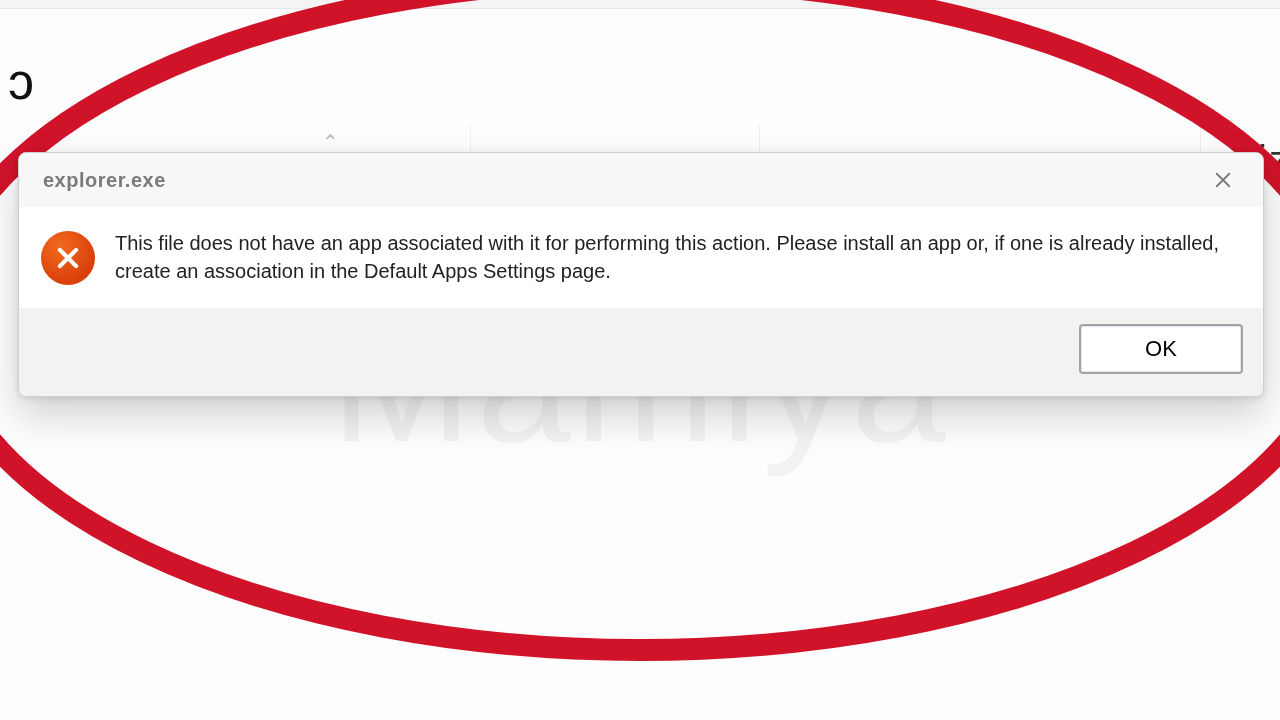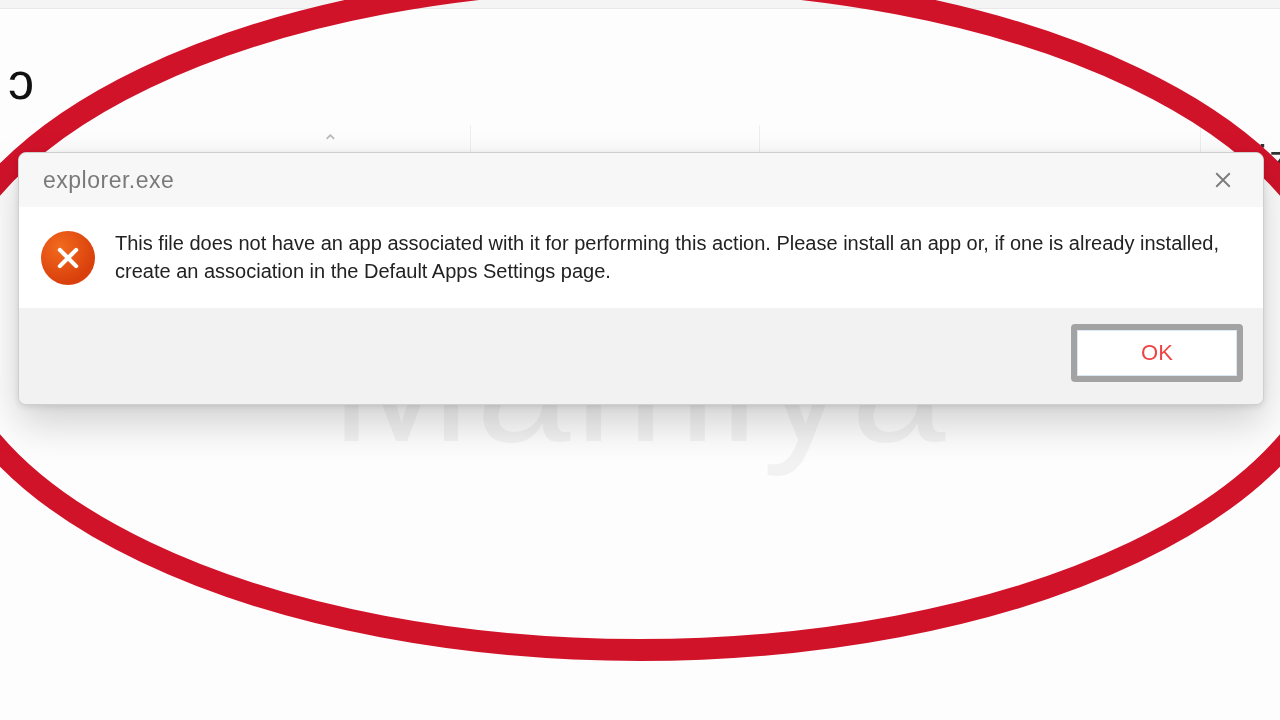--- a/index.html
+++ b/index.html
@@ -16,29 +16,29 @@
   .watermark{position:absolute;left:50%;top:284px;transform:translateX(-50%);font-size:170px;font-weight:400;color:rgba(0,0,0,.045);letter-spacing:4px;pointer-events:none;user-select:none}
   
   .ellipse{position:absolute;left:-80px;top:-40px;width:1440px;height:710px;pointer-events:none}
   .ellipse ellipse{fill:none;stroke:#d1132a;stroke-width:22}
   
   .tab-close{position:absolute;left:19px;top:172px;width:30px;height:30px;border-radius:50%;background:#e35a0f;display:flex;align-items:center;justify-content:center;color:#fff;font-weight:700;z-index:4}
   .tab-close svg{width:14px;height:14px}
   
   .dialog{position:absolute;left:18px;top:152px;width:1244px;border:1px solid #cfcfcf;border-radius:8px;box-shadow:0 18px 40px rgba(0,0,0,.18),0 2px 6px rgba(0,0,0,.10);overflow:hidden;z-index:5;background:#f2f2f2}
   .dlg-titlebar{display:flex;align-items:center;height:54px;padding:0 14px 0 24px;background:#f7f7f7}
-  .dlg-title{font-size:23px;color:#7a7a7a;font-weight:400;letter-spacing:.5px;flex:1}
+  .dlg-title{font-size:20px;color:#7a7a7a;font-weight:700;letter-spacing:.5px;flex:1}
   .dlg-close{width:52px;height:40px;display:flex;align-items:center;justify-content:center;color:#7a7a7a;border-radius:4px}
   .dlg-close svg{width:18px;height:18px}
   .dlg-body{display:flex;gap:20px;padding:22px 30px 22px 22px;background:#fff;align-items:flex-start}
   .err-icon{flex:0 0 54px;width:54px;height:54px;border-radius:50%;background:radial-gradient(circle at 35% 30%,#f26a1d,#d9400c 70%);display:flex;align-items:center;justify-content:center;margin-top:2px}
   .err-icon svg{width:26px;height:26px}
   .dlg-text{font-size:20px;line-height:1.42;color:#222}
   .dlg-footer{display:flex;justify-content:flex-end;padding:16px 20px 22px;background:#f2f2f2}
-  .ok-btn{min-width:160px;height:46px;border:6px solid #a3a3a3;background:#fff;color:#ef4444;font-size:22px;border-radius:4px;display:flex;align-items:center;justify-content:center;box-shadow:0 0 0 1px rgba(10,99,194,.15) inset}
+  .ok-btn{min-width:160px;height:46px;border:2px solid #a3a3a3;background:#fff;color:#000000;font-size:22px;border-radius:4px;display:flex;align-items:center;justify-content:center;box-shadow:0 0 0 1px rgba(10,99,194,.15) inset}
 </style>
 </head>
 <body>
 
 <div class="canvas">
 
   <div class="bg-topbar"></div>
   <div class="bg-glyph">ɔ</div>
   <div class="bg-col1"></div>
   <div class="bg-col2"></div>

